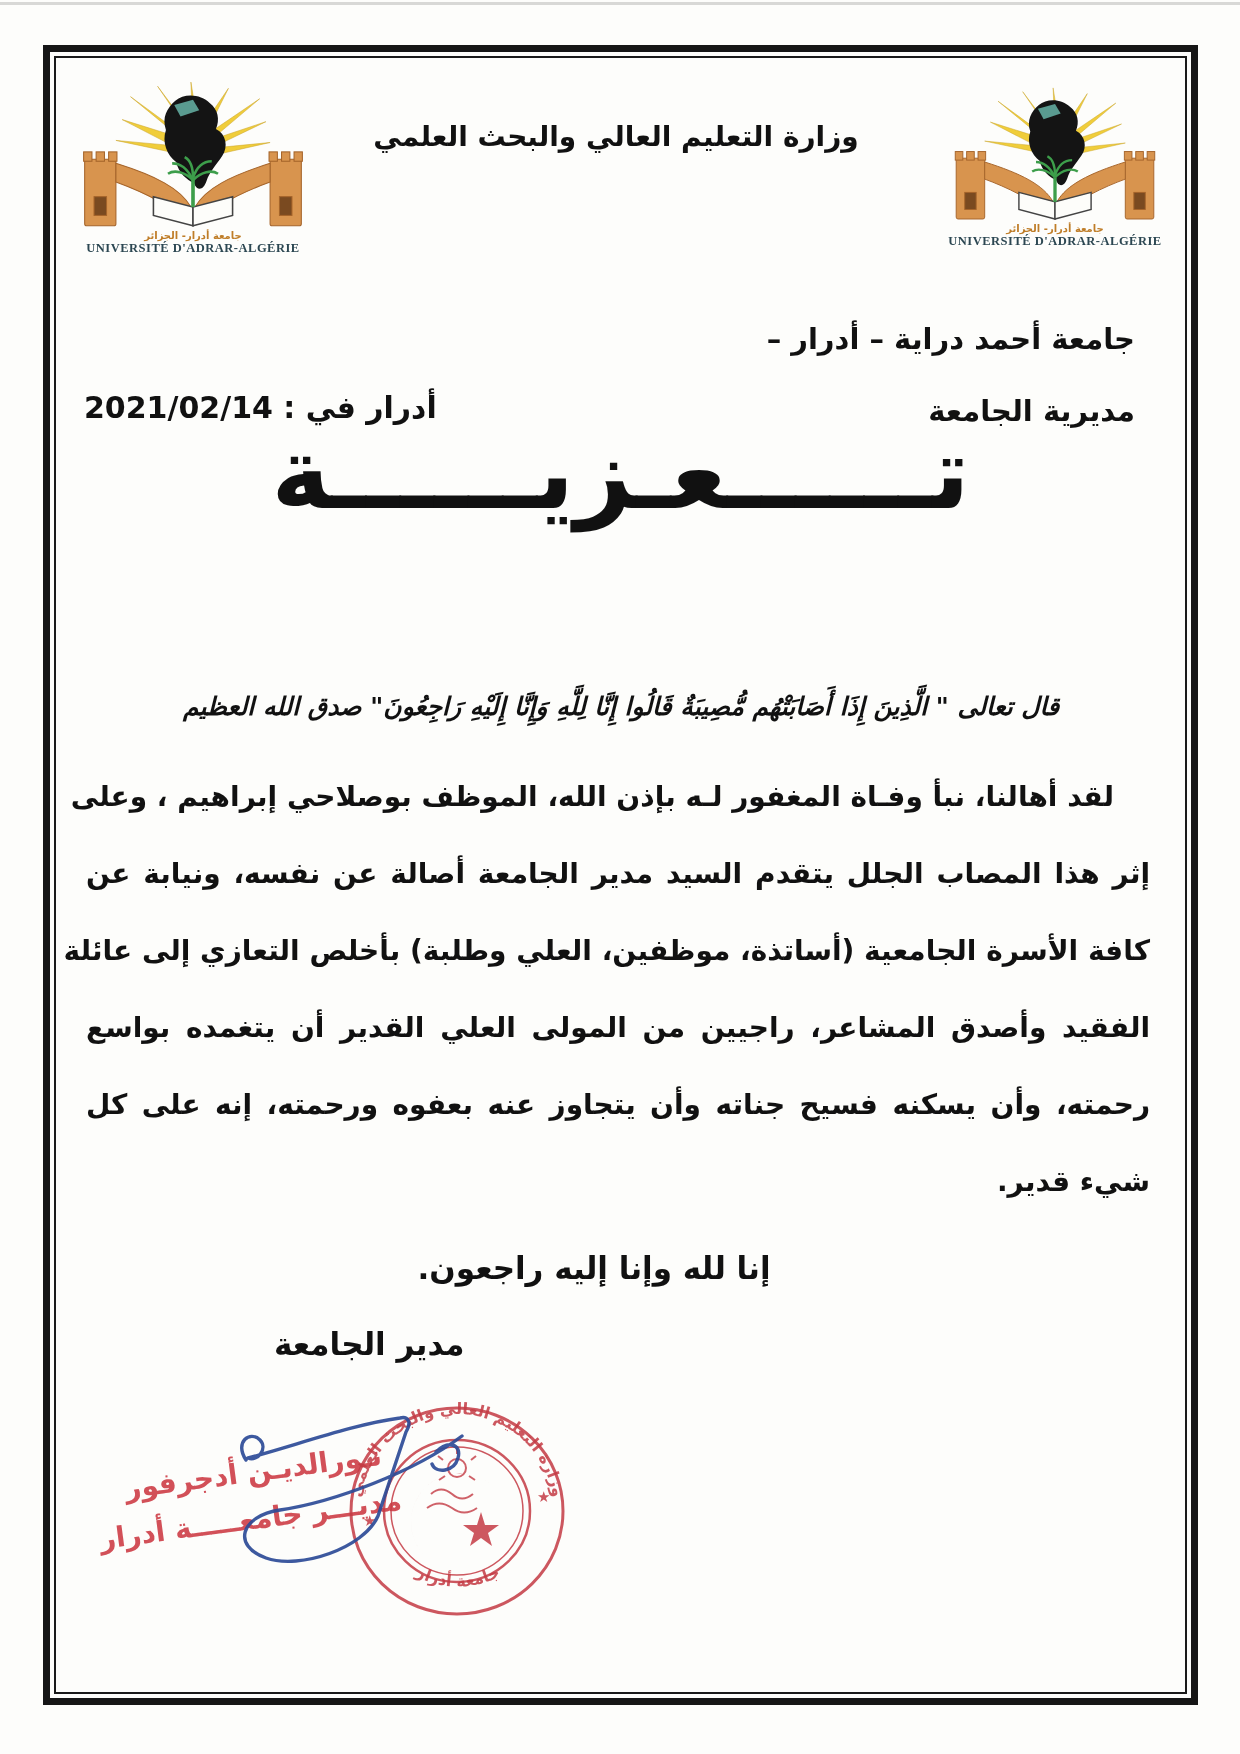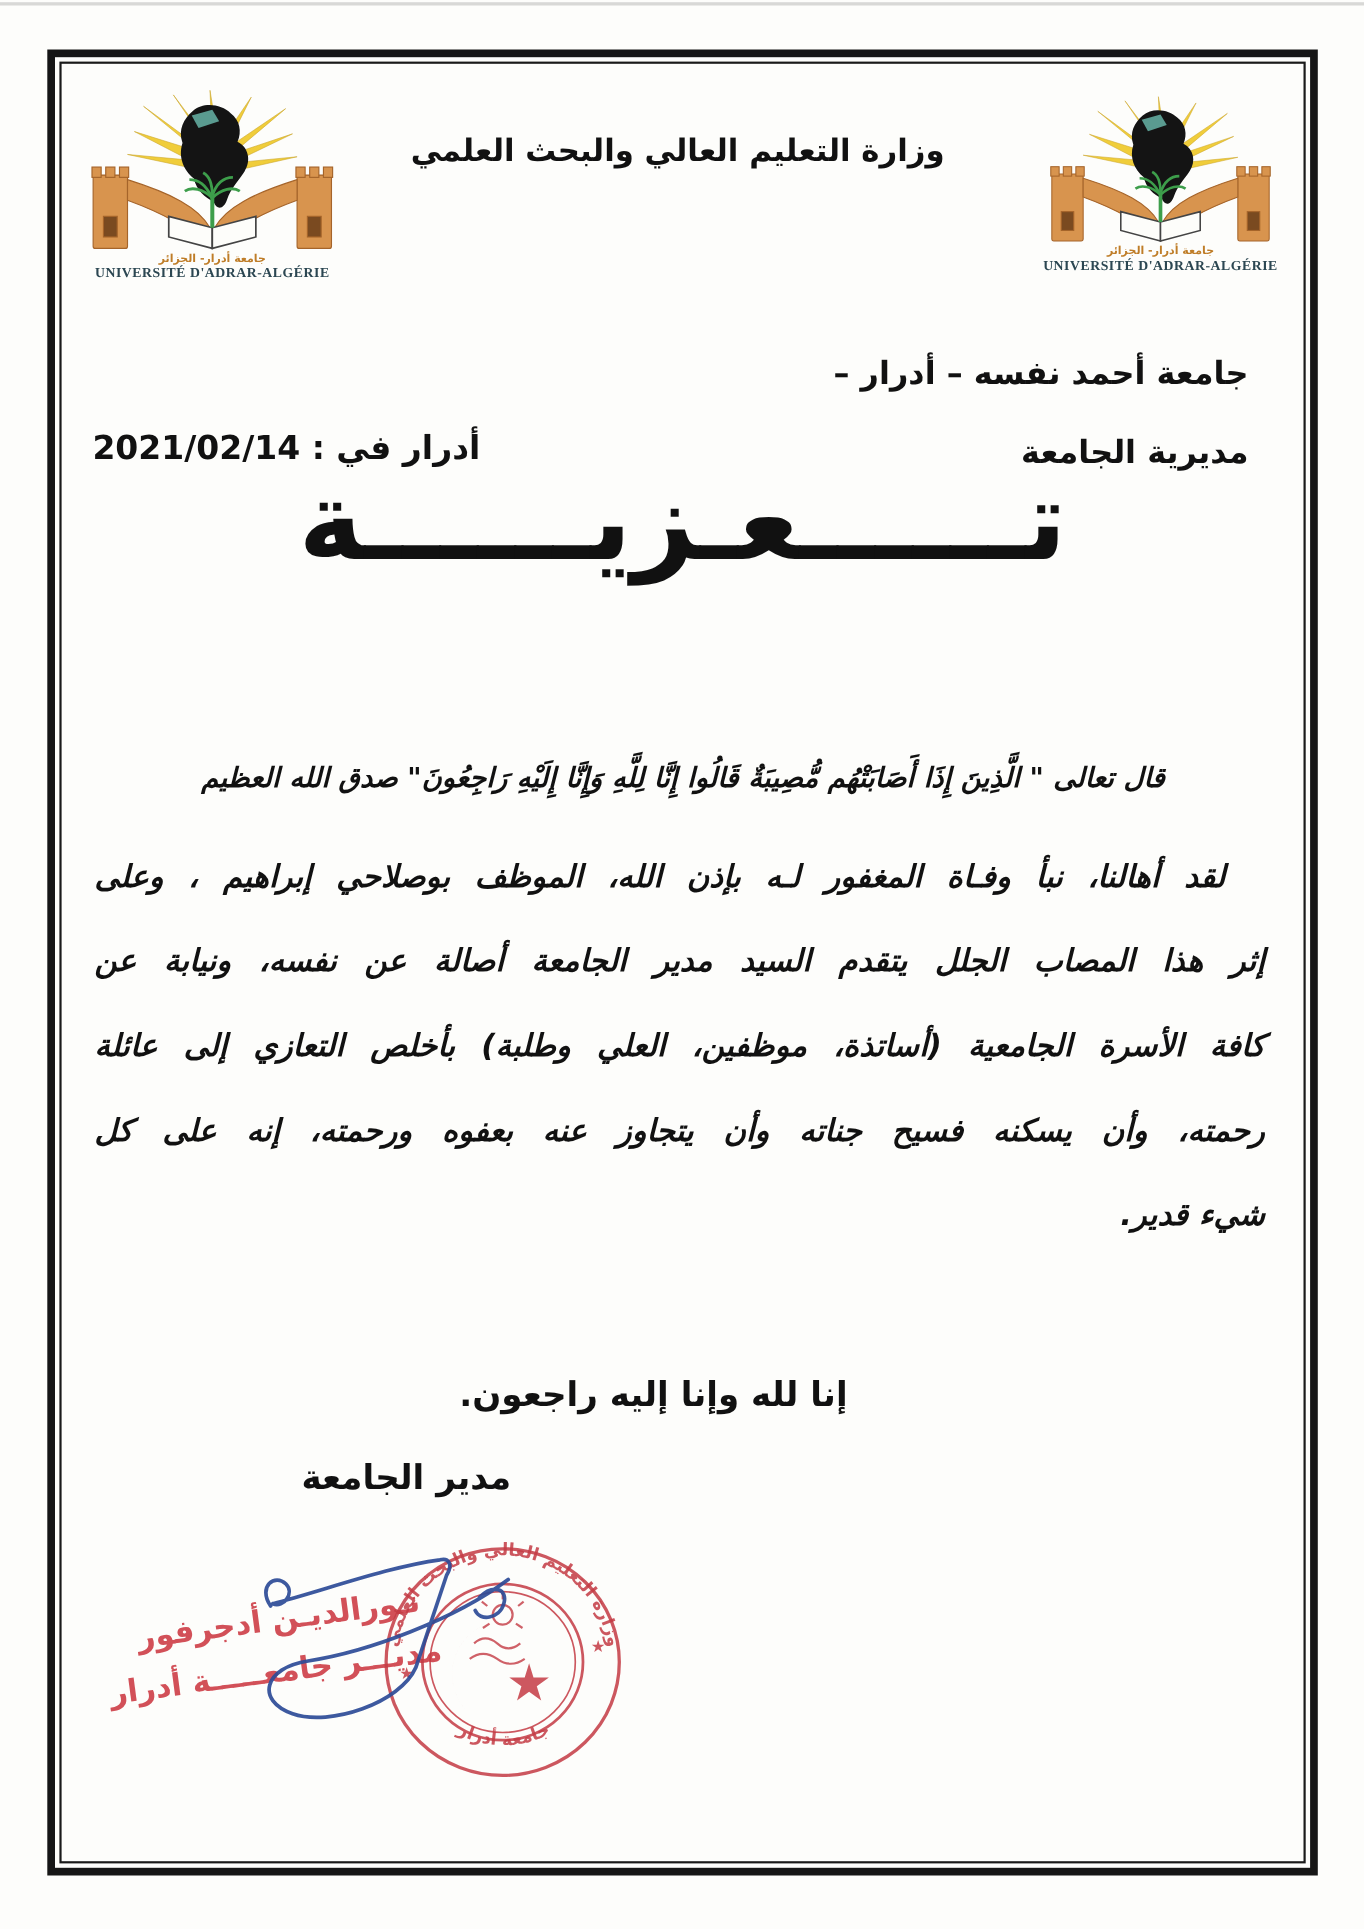--- a/index.html
+++ b/index.html
@@ -41,21 +41,21 @@
 
   
   .doc-title { left:0; top:346px; width:100%; text-align:center;
                font-size:100px; font-weight:bold; line-height:1.4; }
 
   
   .verse { left:36px; top:634px; width:1058px; text-align:center;
            font-size:25px; font-weight:bold; font-style:italic; }
 
   
-  .body-block { left:30px; top:700px; width:1064px;font-style:italic; }
+  .body-block { left:30px; top:700px; width:1064px; }
   .body-line { height:77px; line-height:77px; font-size:28px; font-weight:bold;
                text-align:justify; text-align-last:justify; white-space:nowrap; overflow:visible; }
   .body-line.first { padding-right:36px; }
   .body-line.last  { text-align:center; text-align-last:right; }
 
   
   .istirja  { left:0; top:1192px; width:1036px; text-align:center; font-size:31px; font-weight:bold;padding-left:40px; }
   .sig-title{ left:218px; top:1268px; width:210px; text-align:left; font-size:31px; font-weight:bold; }
 
   
@@ -164,32 +164,33 @@
           </g>
         </svg>
         <div class="logo-cap-ar ar">جامعة أدرار- الجزائر</div>
         <div class="logo-cap-la">UNIVERSITÉ D'ADRAR-ALGÉRIE</div>
       </div>
 
       <div class="abs hdr-center ar">
         <div class="hdr-line2">وزارة التعليم العالي والبحث العلمي</div>
       </div>
 
-      <div class="abs lh-uni ar">جامعة  أحمد نفسه – أدرار –</div>
+      <div class="abs lh-uni ar">جامعة  أحمد دراية – أدرار –</div>
       <div class="abs lh-dir ar">مديرية الجامعة</div>
       <div class="abs lh-date ar">أدرار في : 2021/02/14</div>
 
       <div class="abs doc-title ar">تــــــعـزيــــــة</div>
 
       <div class="abs verse ar">قال تعالى " الَّذِينَ إِذَا أَصَابَتْهُم مُّصِيبَةٌ قَالُوا إِنَّا لِلَّهِ وَإِنَّا إِلَيْهِ رَاجِعُونَ" صدق الله العظيم</div>
 
       <div class="abs body-block ar">
         <div class="body-line first">لقد أهالنا،  نبأ وفـاة المغفور لـه بإذن الله، الموظف بوصلاحي إبراهيم ،  وعلى</div>
         <div class="body-line">إثر هذا المصاب الجلل  يتقدم السيد مدير الجامعة أصالة عن نفسه،  ونيابة عن</div>
         <div class="body-line">كافة الأسرة الجامعية (أساتذة، موظفين، العلي وطلبة)  بأخلص التعازي إلى عائلة</div>
+        <div class="body-line">الفقيد  وأصدق المشاعر،  راجيين من المولى العلي القدير أن يتغمده بواسع</div>
         <div class="body-line">رحمته، وأن يسكنه فسيح جناته وأن يتجاوز عنه بعفوه ورحمته،  إنه على كل</div>
         <div class="body-line last">شيء قدير.</div>
       </div>
 
       <div class="abs istirja ar">إنا لله وإنا إليه راجعون.</div>
       <div class="abs sig-title ar">مدير الجامعة</div>
 
       <div class="abs name-stamp ar">
         <div class="l1">نـورالديـن أدجرفور</div>
         <div class="l2">مديـــر جامعـــــة أدرار</div>

